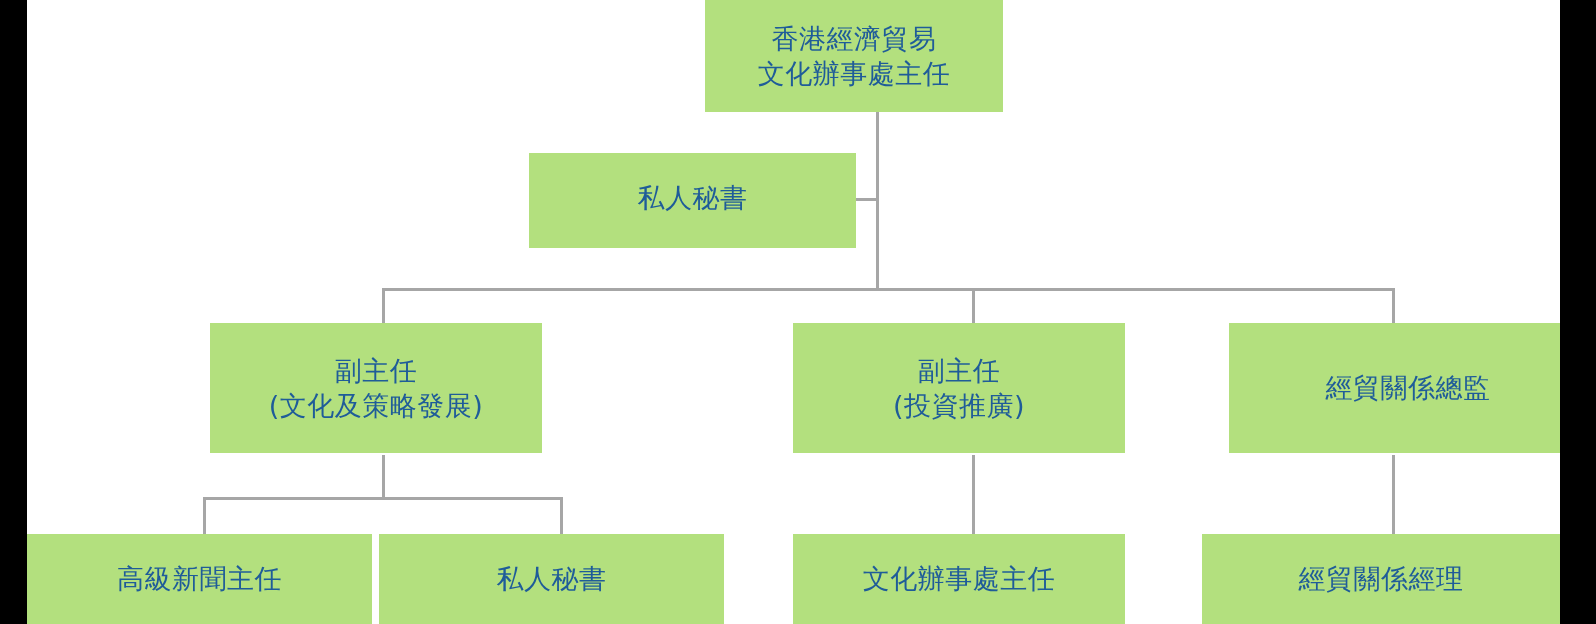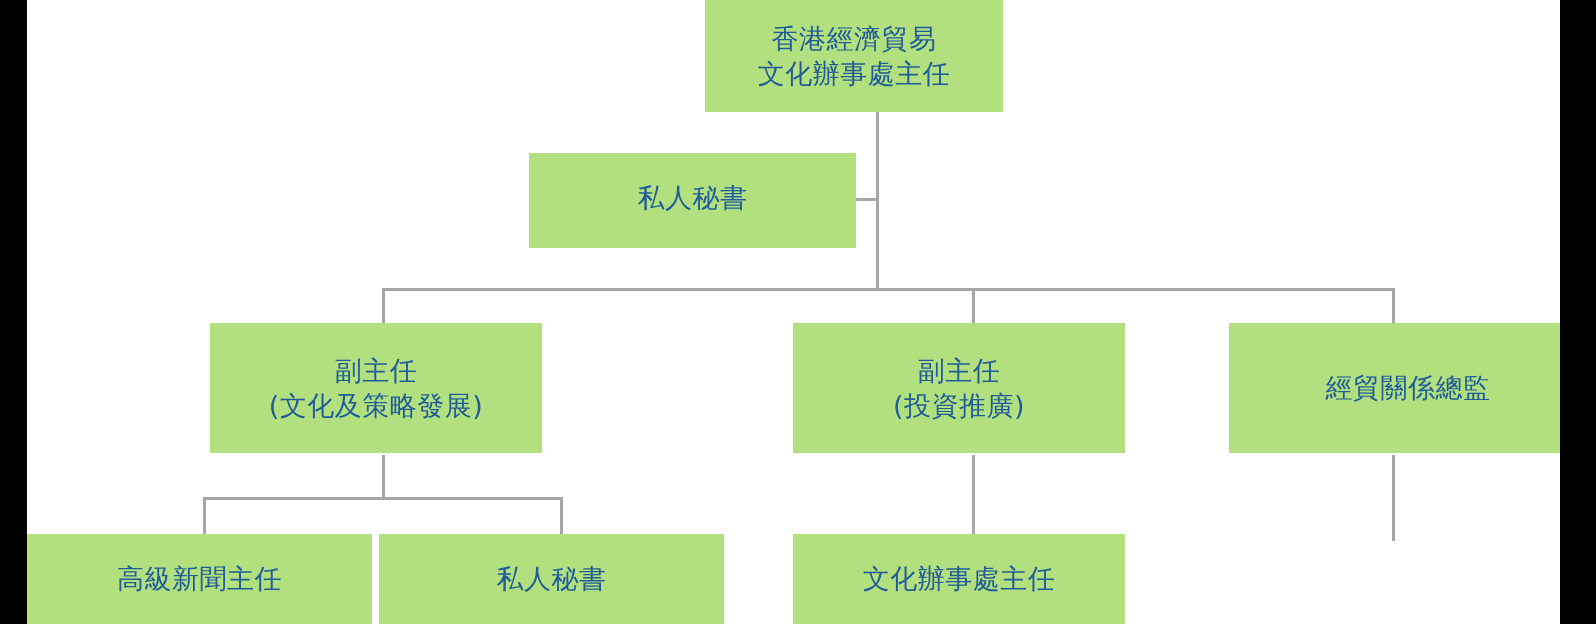--- a/index.html
+++ b/index.html
@@ -96,17 +96,18 @@
 (投資推廣)</div>
 
   <div class="node" style="left:1202px; top:323px; width:358px; height:130px;margin-left:27px;">經貿關係總監</div>
 
   <div class="node" style="left:27px; top:534px; width:345px; height:90px;text-align:center;">高級新聞主任</div>
 
   <div class="node" style="left:379px; top:534px; width:345px; height:90px;">私人秘書</div>
 
   <div class="node" style="left:793px; top:534px; width:332px; height:90px;">文化辦事處主任</div>
 
+  <div class="node" style="left:1202px; top:534px; width:358px; height:90px;">經貿關係經理</div>
 
   <div class="band" id="band-left"></div>
   <div class="band" id="band-right"></div>
 
 </div>
 
 </body></html>

